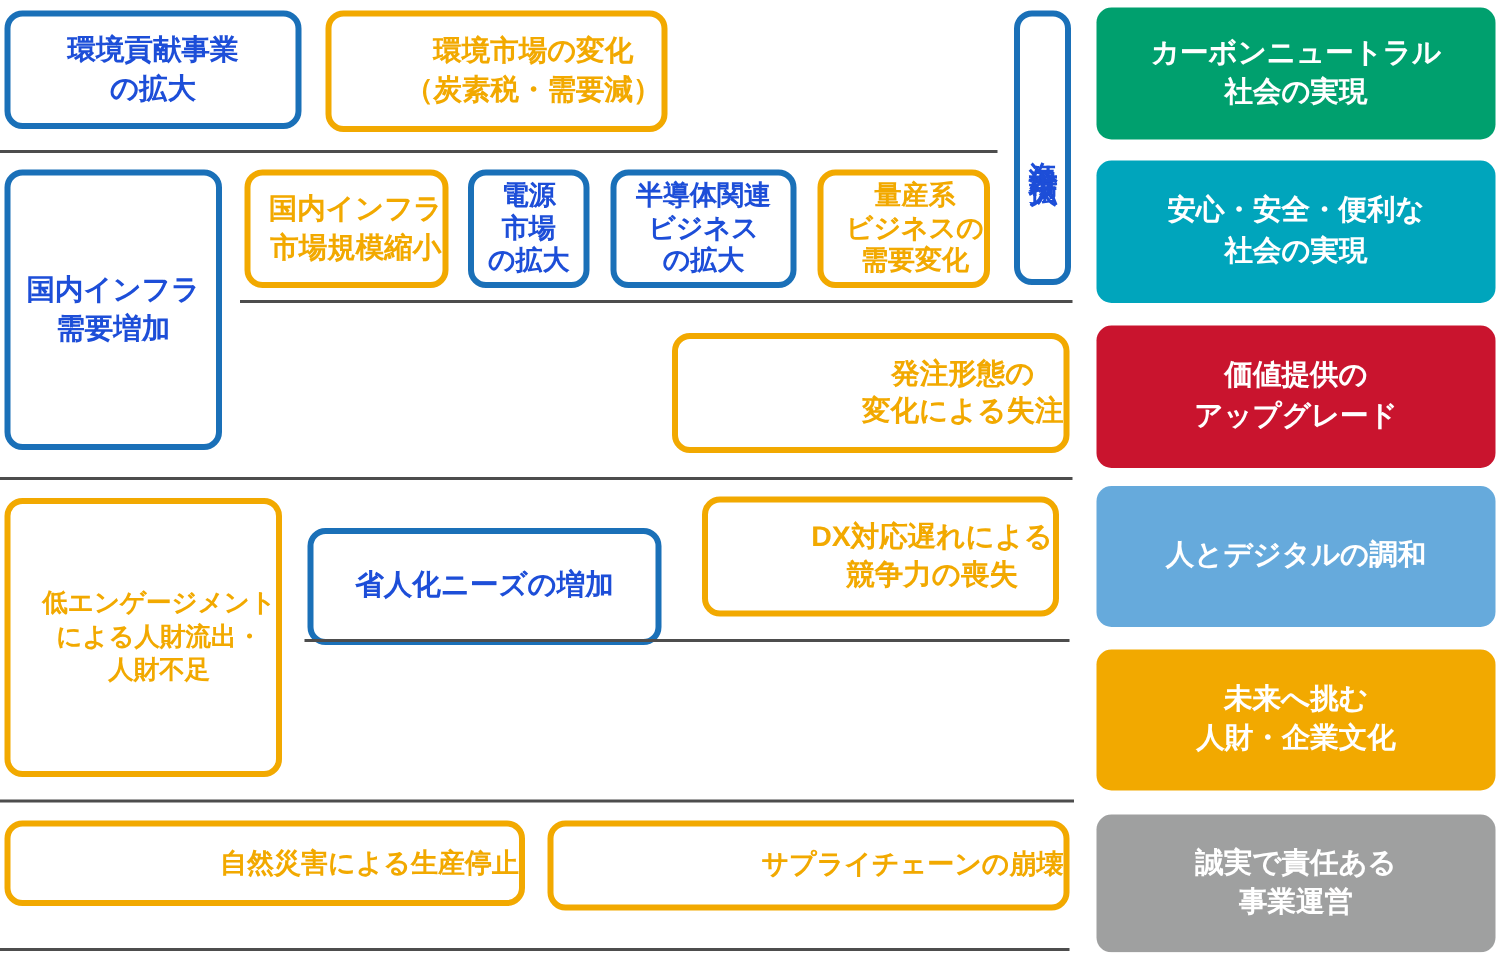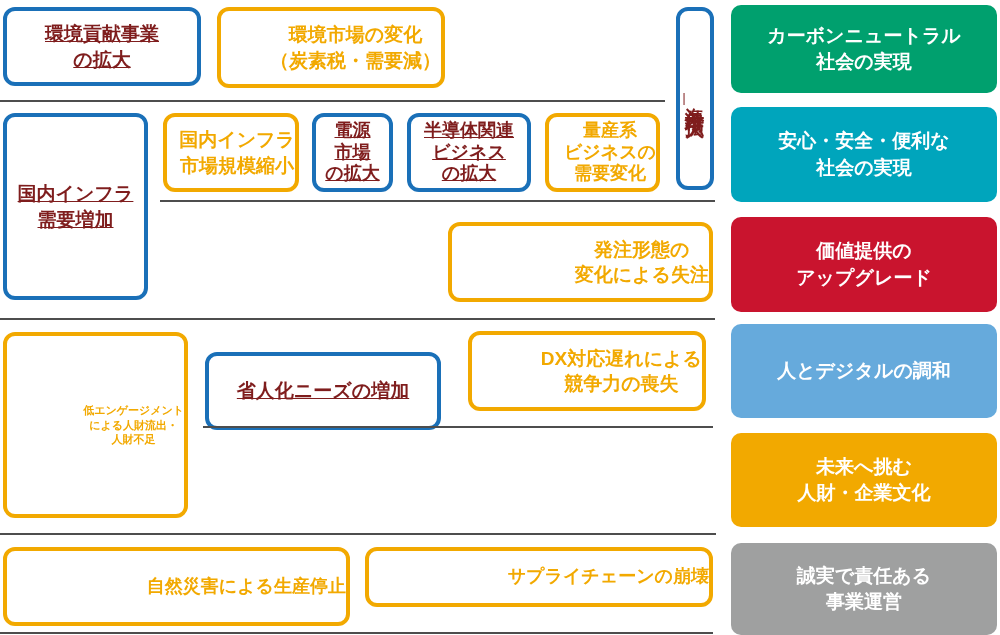--- a/index.html
+++ b/index.html
@@ -17,21 +17,21 @@
     border-radius:12px;
     background:#ffffff;
     display:flex;align-items:center;justify-content:center;
     text-align:center;
   }
   .ob .lbl{
     white-space:pre-line;
     font-weight:bold;
     line-height:1.32;
   }
-  .ob.blue{border-color:#1A70B8;color:#7f1d1d;text-decoration:underline;}
+  .ob.blue{border-color:#1A70B8;color:#1d4ed8;}
   .ob.orange{border-color:#F2A900;color:#F2A900;justify-content:flex-end;}
   .vert .lbl{
     writing-mode:vertical-rl;
     text-orientation:upright;
     letter-spacing:2px;
   }
   .sub{
     display:block;
     font-size:14.5px;
     font-weight:bold;
@@ -50,21 +50,21 @@
   }
   .goal .lbl{
     white-space:pre-line;
     font-weight:bold;
     font-size:19px;
     line-height:1.38;
     text-align:center;
   }
   .fs19 .lbl{font-size:19px;}
   .fs18 .lbl{font-size:18px;}
-  .fs17 .lbl{font-size:11px;}
+  .fs17 .lbl{font-size:17px;}
 </style>
 </head>
 <body>
 
 <div id="stage">
 
   <div class="ob blue fs19" style="left:3px;top:7px;width:198px;height:79px">
     <span class="lbl">環境貢献事業
 の拡大</span>
   </div>
@@ -121,21 +121,21 @@
   </div>
   <div class="ob orange fs19" style="left:468px;top:331px;width:238px;height:80px">
     <span class="lbl">DX対応遅れによる
 競争力の喪失</span>
   </div>
 
   <div class="divider" style="left:203px;top:426px;width:510px"></div>
 
   <div class="divider" style="left:0;top:533px;width:716px"></div>
 
-  <div class="ob orange fs18" style="left:3px;top:547px;width:347px;height:79px">
+  <div class="ob orange fs18" style="left:3px;top:547px;width:347px;height:57px">
     <span class="lbl">自然災害による生産停止</span>
   </div>
   <div class="ob orange fs18" style="left:365px;top:547px;width:348px;height:60px">
     <span class="lbl">サプライチェーンの崩壊</span>
   </div>
 
   <div class="divider" style="left:0;top:632px;width:713px"></div>
 
   <div class="goal" style="top: 5px; height: 88px; background: rgb(0, 160, 110);">
     <span class="lbl">カーボンニュートラル

